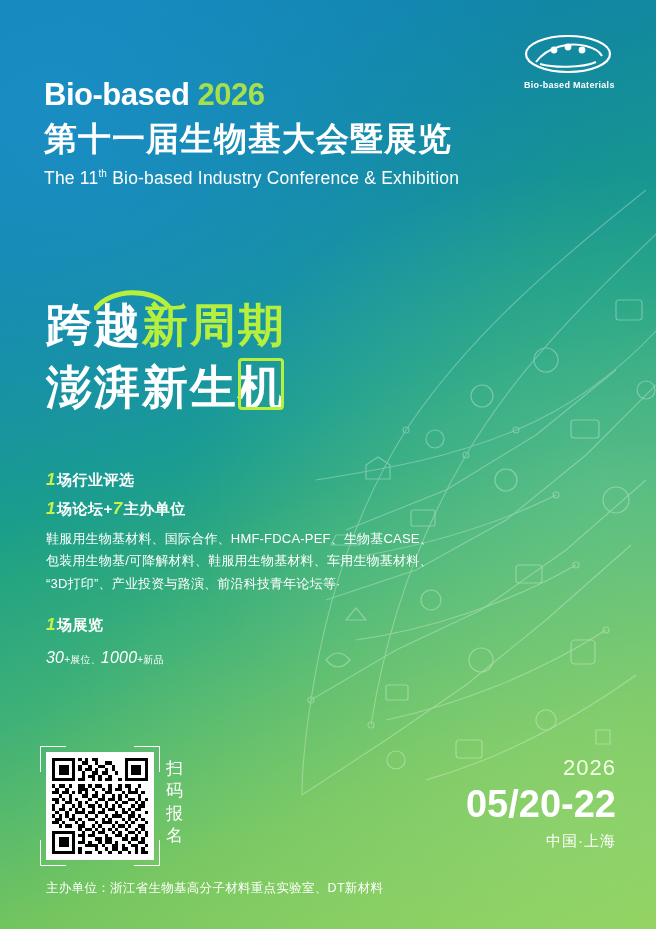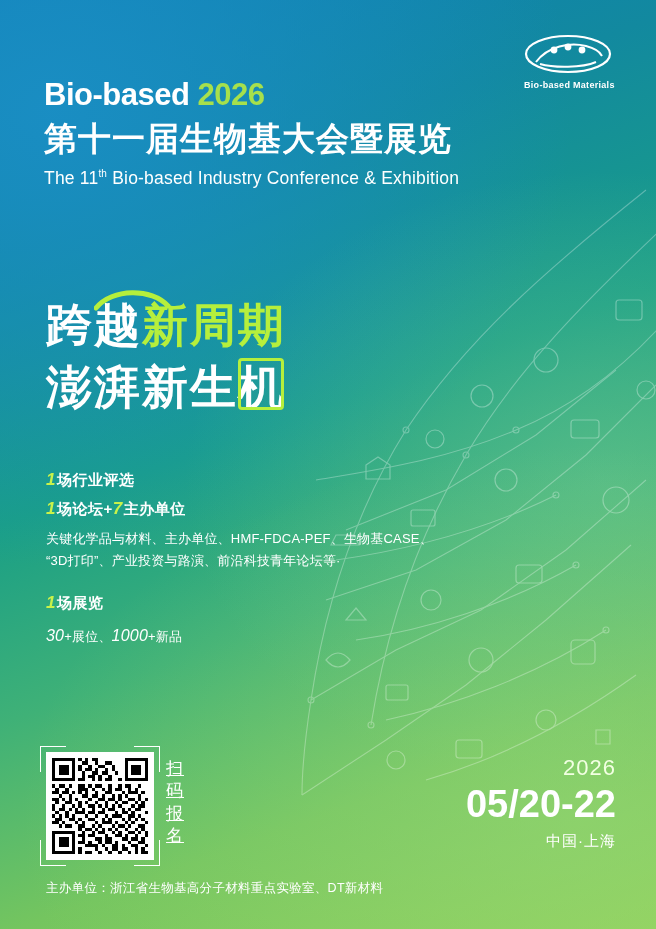--- a/index.html
+++ b/index.html
@@ -76,32 +76,32 @@
   .highlights { position: absolute; left: 46px; top: 470px; width: 430px; }
   .hl-head {
     font-size: 15px; font-weight: bold; margin-bottom: 9px; letter-spacing: .5px;
   }
   .hl-head .num {
     color: #c9f24a; font-size: 17px; font-style: italic; font-weight: bold;
     margin-right: 1px;
   }
   .hl-body { font-size: 13px; line-height: 1.72; margin-bottom: 20px; letter-spacing: .2px; }
   .hl-body .it { font-style: italic; font-size: 16px; }
-  .hl-body .sm { font-size: 13px; }
+  .hl-body .sm { font-size: 10px; }
 
   
   .qrbox { position: absolute; left: 46px; top: 752px; }
   .qr {
     width: 108px; height: 108px; background: #ffffff; padding: 6px;
   }
   .qr .cells { width: 100%; height: 100%; display: block; }
   .qr-corners { position: absolute; left: -6px; top: -6px; width: 120px; height: 120px; }
   .qr-label {
     position: absolute; left: 120px; top: 6px;
-    font-size: 17px; line-height: 1.32; letter-spacing: 1px; width: 22px; text-decoration: underline;
+    font-size: 17px; line-height: 1.32; letter-spacing: 1px; width: 22px;
   }
 
   
   .datebox {
     position: absolute; right: 40px; top: 755px; text-align: right;
   }
   .d-year { font-size: 22px; letter-spacing: 1px; color: #f2ffe2; }
   .d-date { font-size: 38px; font-weight: bold; letter-spacing: 0px; margin-top: 2px; color: #ffffff; }
   .d-city { font-size: 15px; margin-top: 6px; letter-spacing: 1px; }
 
@@ -204,21 +204,22 @@
   <div class="highlights">
 
     <div class="hl-head">
       <span class="num">1</span><span>场行业评选</span>
     </div>
 
     <div class="hl-head">
       <span class="num">1</span><span>场论坛+</span><span class="num">7</span><span>主办单位</span>
     </div>
     <div class="hl-body">
-      <div>关键化学品与材料、主办单位、HMF-FDCA-PEF、生物基CASE、</div>
+      <div>鞋服用生物基材料、国际合作、HMF-FDCA-PEF、生物基CASE、</div>
+      <div>包装用生物基/可降解材料、鞋服用生物基材料、车用生物基材料、</div>
       <div>“3D打印”、产业投资与路演、前沿科技青年论坛等·</div>
     </div>
 
     <div class="hl-head">
       <span class="num">1</span><span>场展览</span>
     </div>
     <div class="hl-body">
       <span class="it">30</span><span class="sm">+展位、</span><span class="it">1000</span><span class="sm">+新品</span>
     </div>
   </div>

